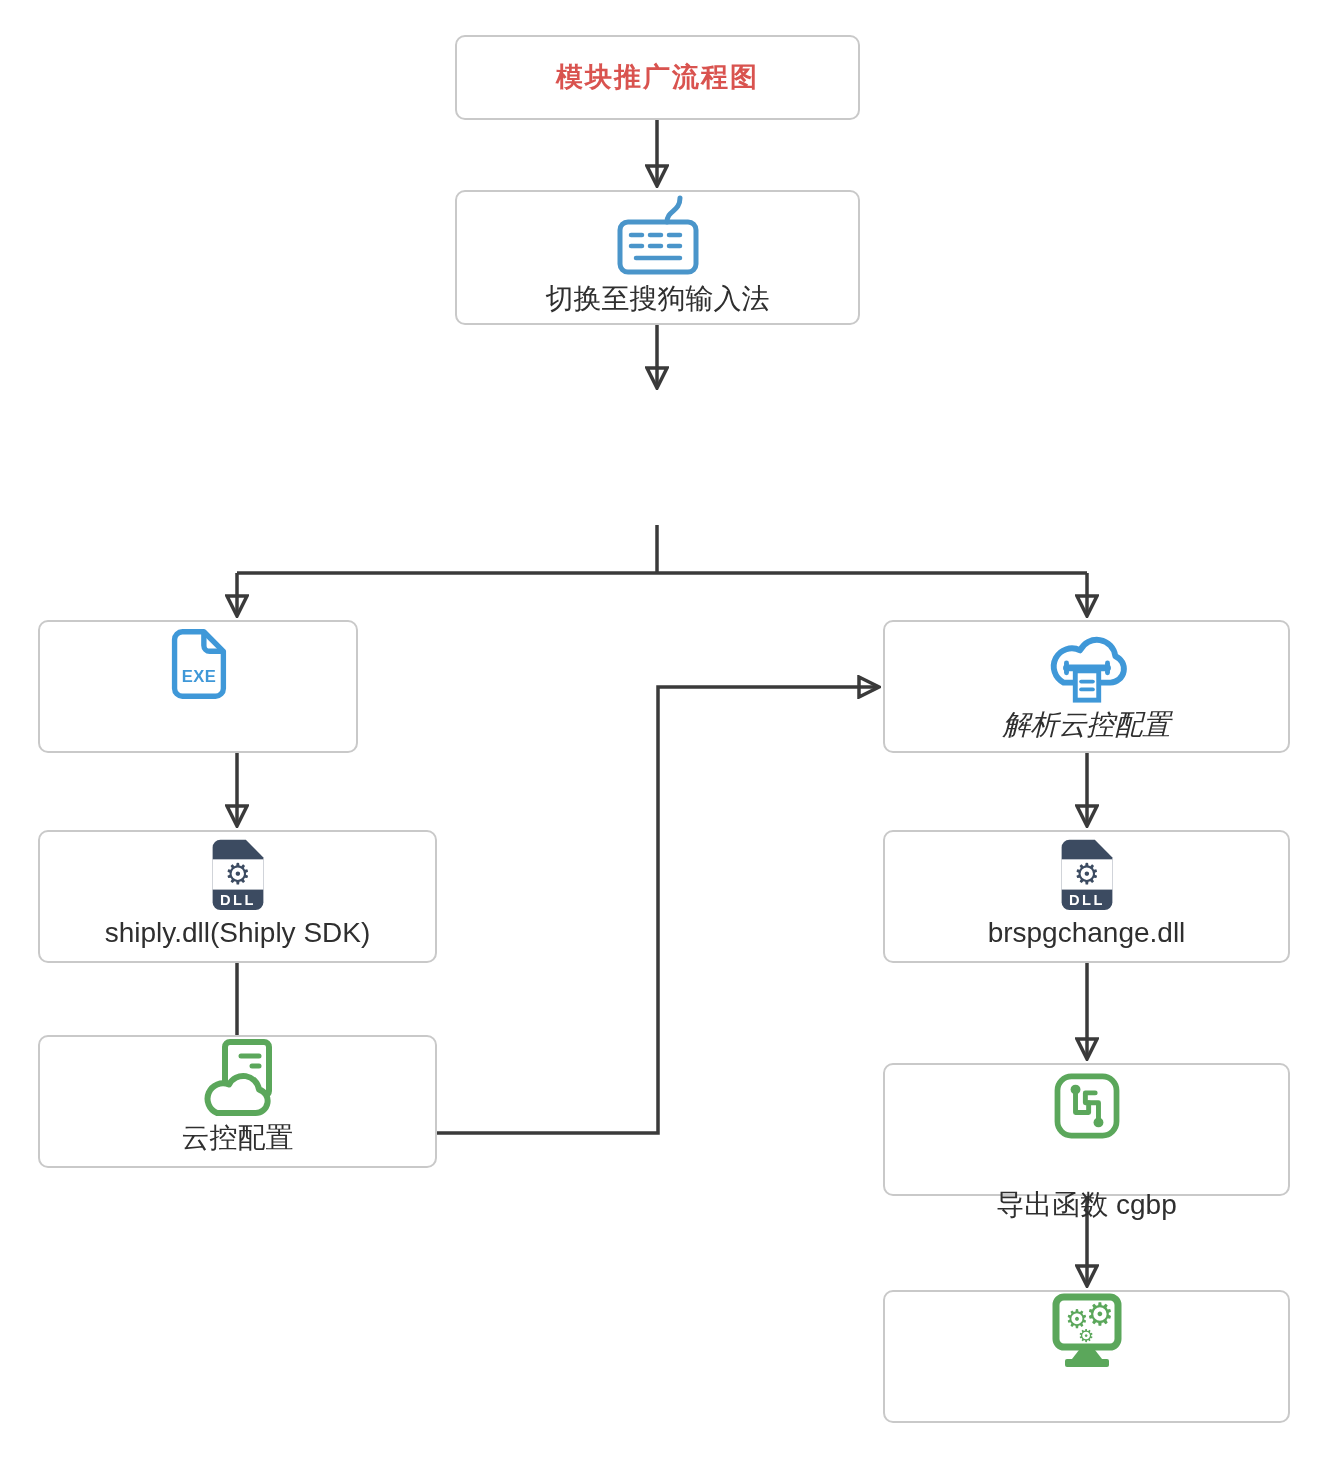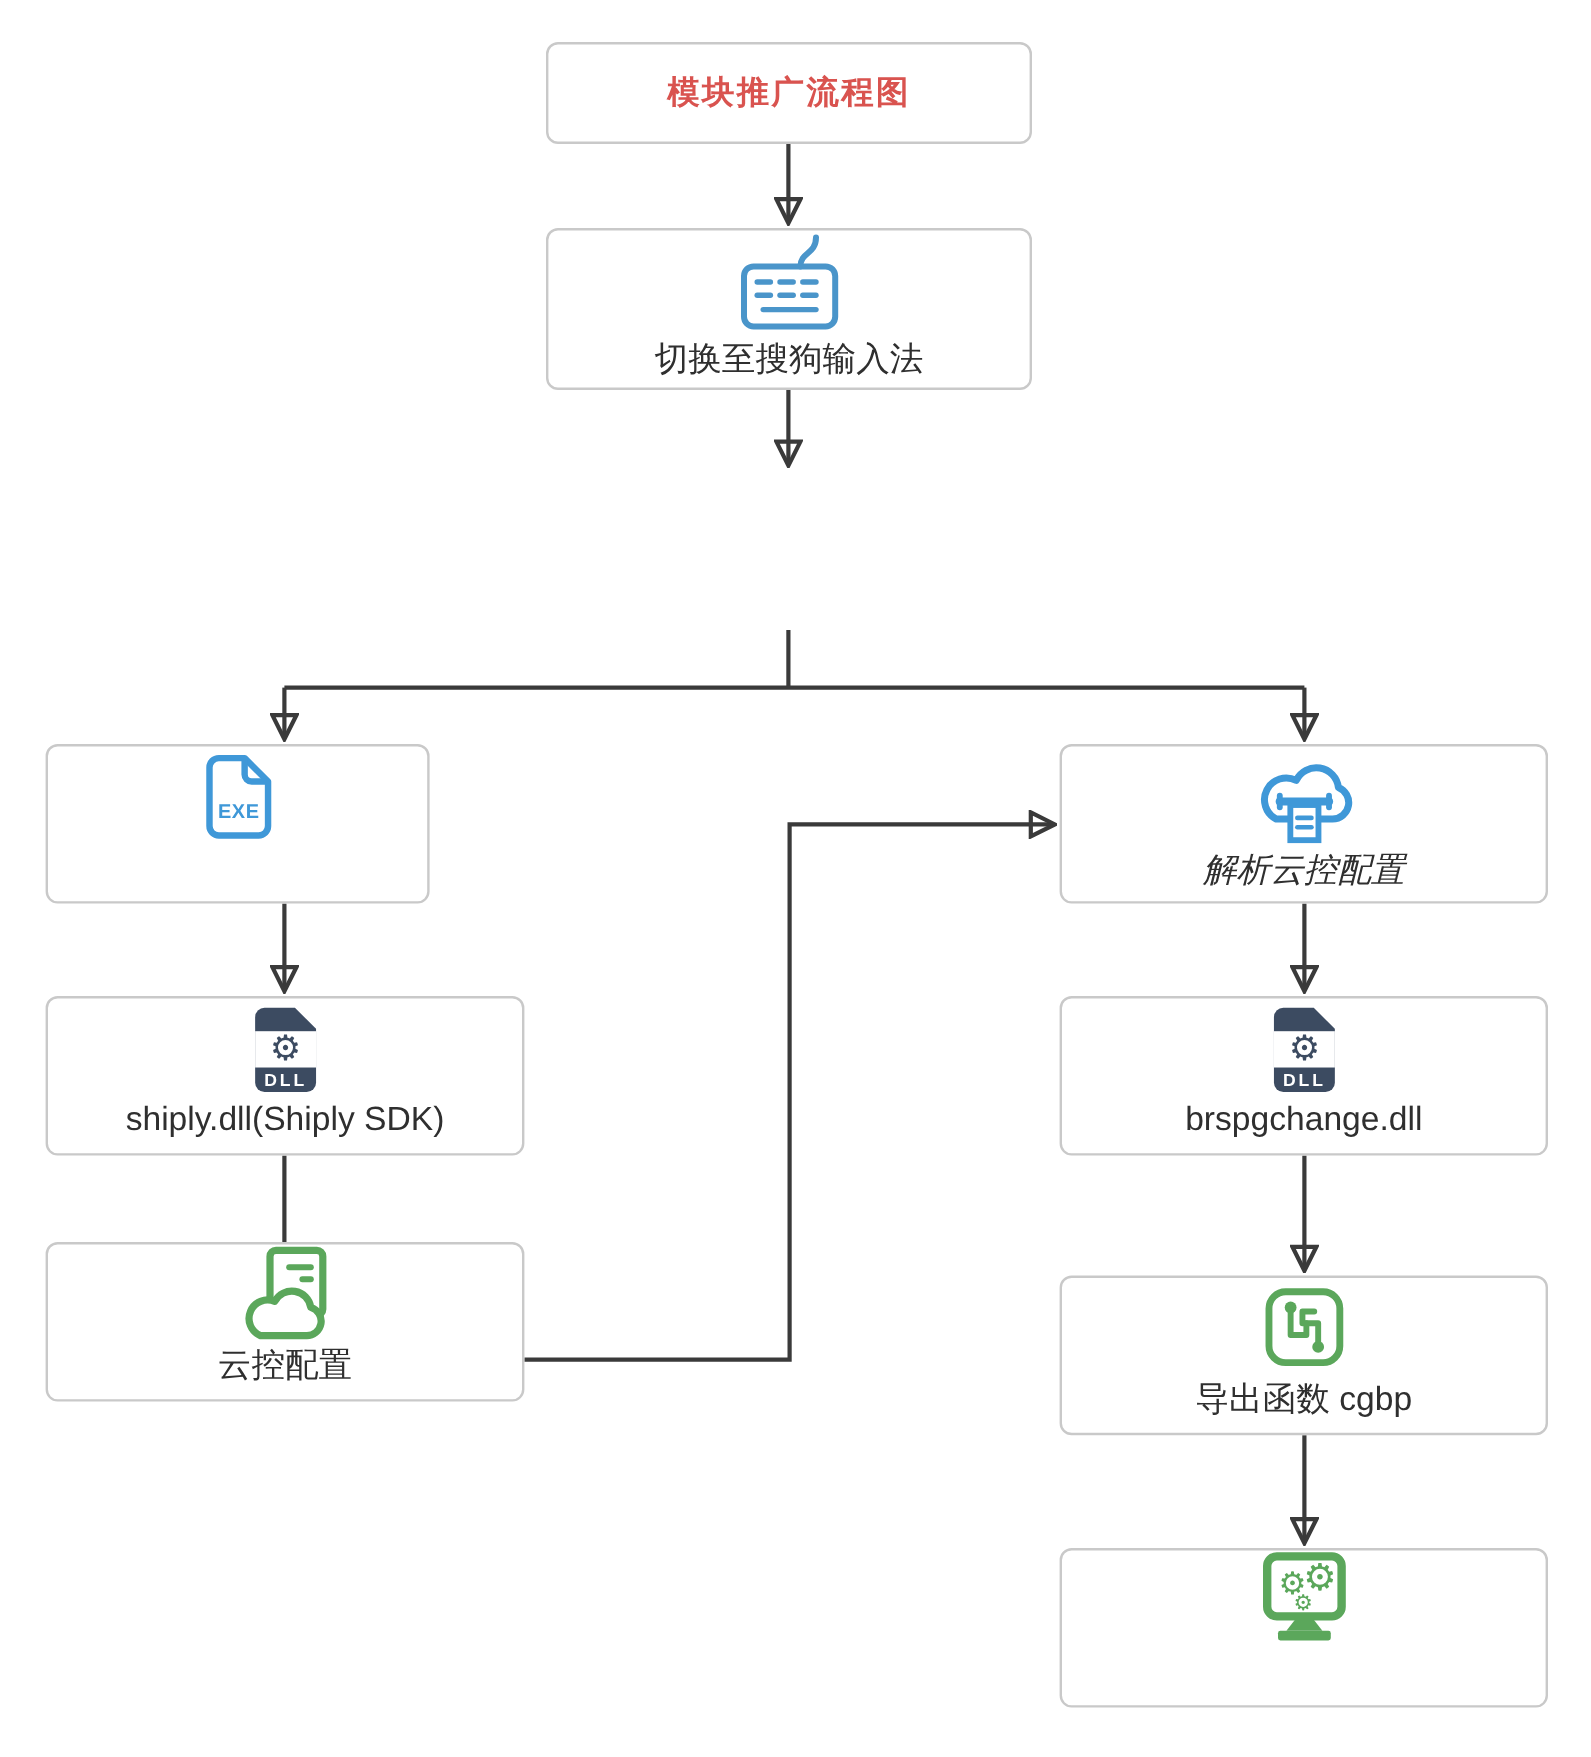--- a/index.html
+++ b/index.html
@@ -120,21 +120,21 @@
   <div class="node" style="left:883px; top:830px; width:407px; height:133px;">
     <svg class="icon" width="76" height="82" viewBox="0 0 76 84">
       <path d="M12,16 a8,8 0 0 1 8,-8 h26 L64,26 v46 a8,8 0 0 1 -8,8 h-36 a8,8 0 0 1 -8,-8 Z" fill="#3c4b61"></path>
       <rect x="12" y="28" width="52" height="31" fill="#ffffff"></rect>
       <text x="38" y="53" font-size="30" fill="#3c4b61" text-anchor="middle" font-family="DejaVu Sans, sans-serif">⚙</text>
       <text x="38" y="75" font-size="15" font-weight="bold" fill="#ffffff" text-anchor="middle" font-family="Liberation Sans, sans-serif" letter-spacing="2.5">DLL</text>
     </svg>
     <div class="label">brspgchange.dll</div>
   </div>
 
-  <div class="node" style="left:883px; top:1063px; width:407px; height:133px;">
+  <div class="node" style="left:883px; top:1063px; width:407px; height:133px;gap:39px;">
     <svg class="icon" width="82" height="82" viewBox="0 0 100 100">
       <rect x="14" y="14" width="72" height="72" rx="17" fill="none" stroke="#5ba75b" stroke-width="7"></rect>
       <circle cx="36" cy="30" r="6" fill="#5ba75b"></circle>
       <path d="M36,33 V58 H52 V46" fill="none" stroke="#5ba75b" stroke-width="6" stroke-linecap="round" stroke-linejoin="round"></path>
       <circle cx="64" cy="70" r="6" fill="#5ba75b"></circle>
       <path d="M64,67 V46 H48 V34 H60" fill="none" stroke="#5ba75b" stroke-width="6" stroke-linecap="round" stroke-linejoin="round"></path>
     </svg>
     <div class="label">导出函数 cgbp</div>
   </div>
 

